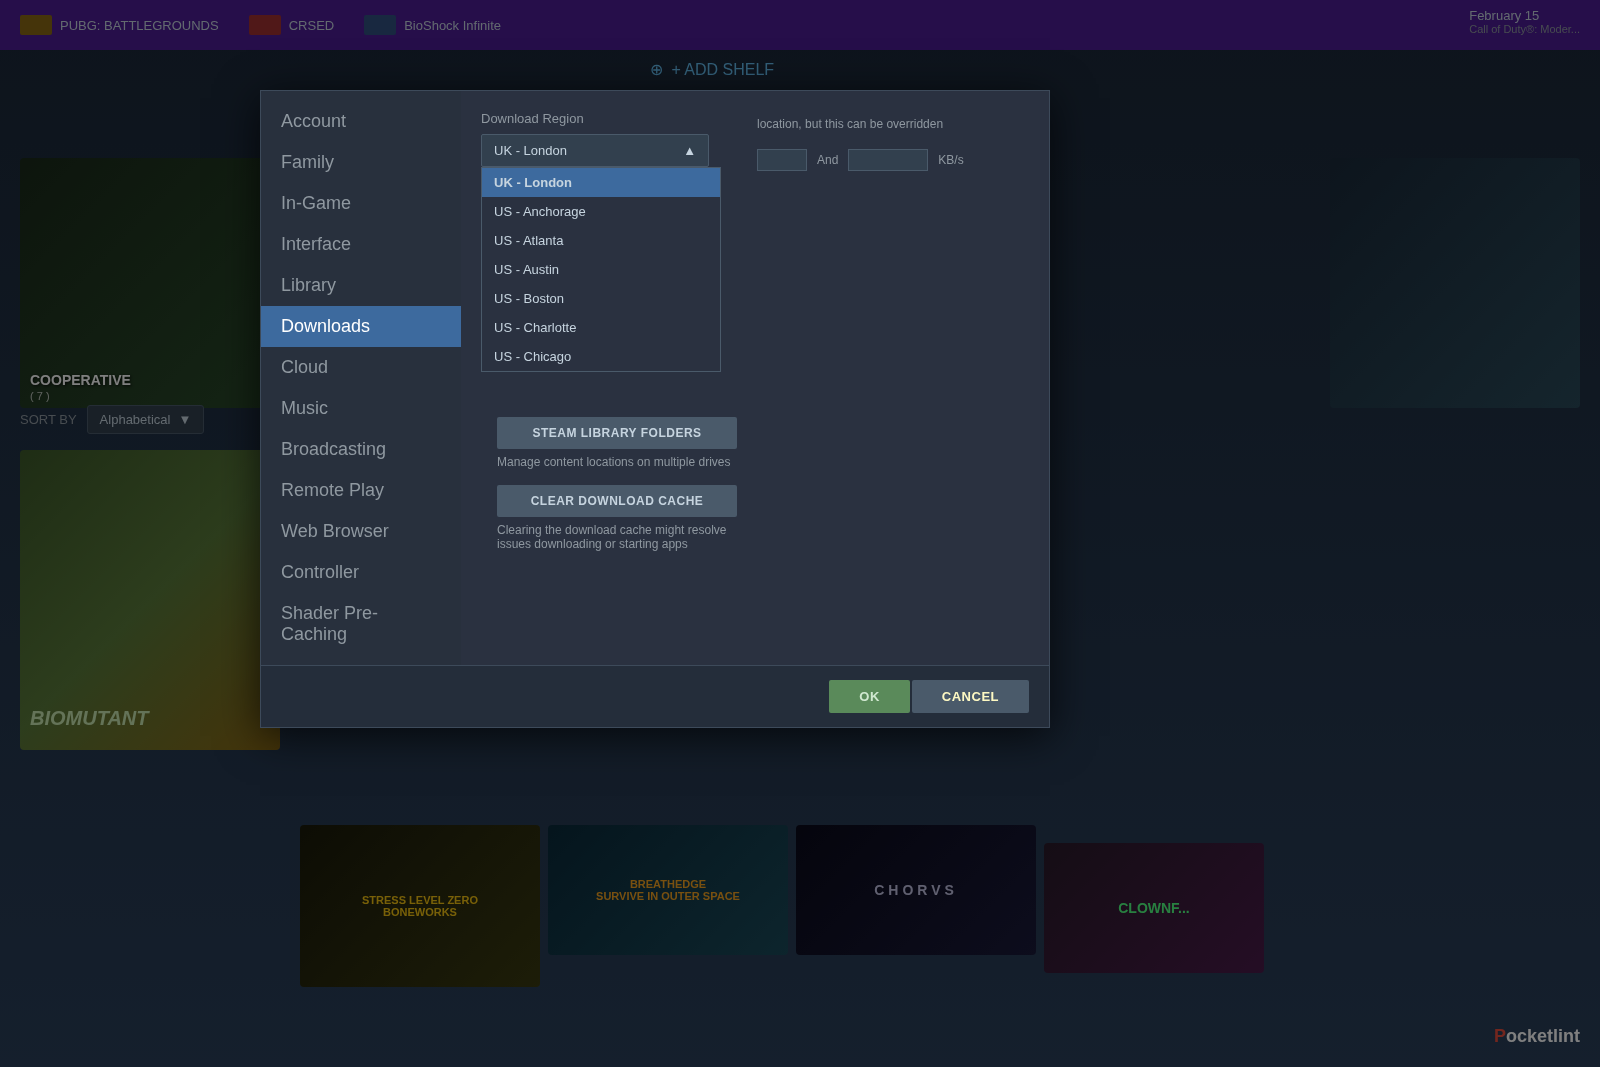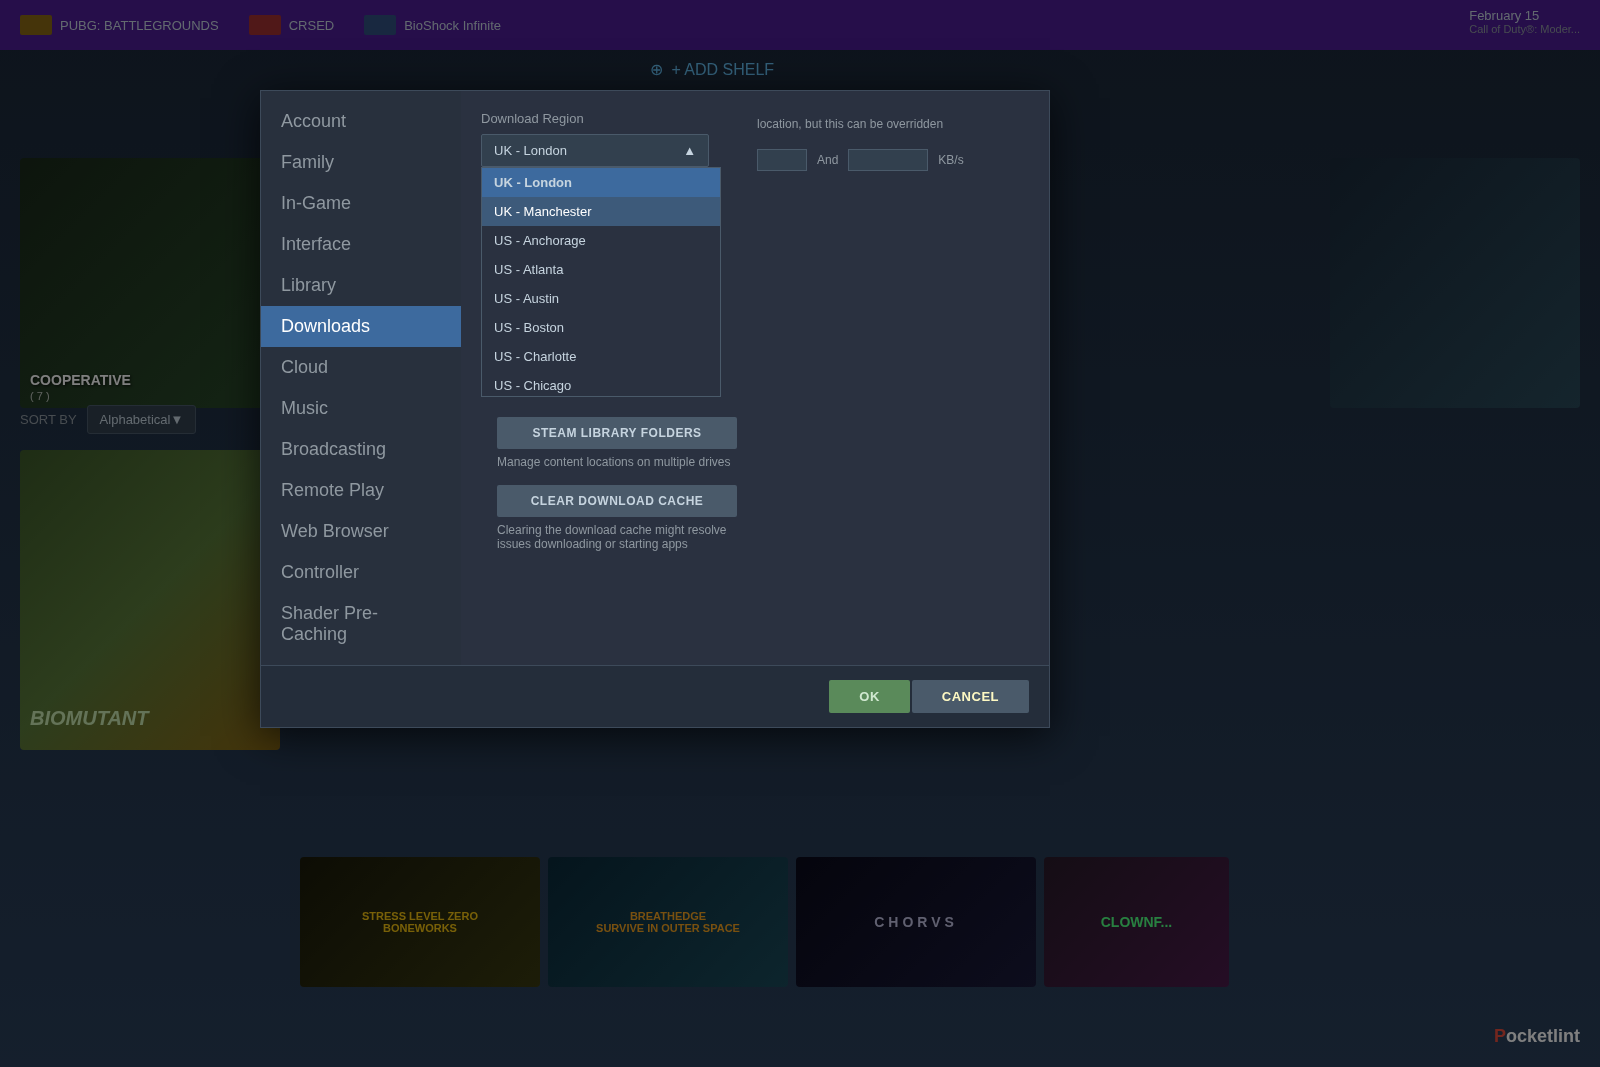--- a/index.html
+++ b/index.html
@@ -80,20 +80,21 @@
 
     .sort-dropdown {
       background: #32404e;
       border: 1px solid #4a5a6a;
       color: #c6d4df;
       padding: 6px 12px;
       border-radius: 3px;
       font-size: 13px;
       display: flex;
       align-items: center;
+      gap: 8px;
       cursor: pointer;
     }
 
     
     .hero-cards {
       position: absolute;
       top: 130px;
       left: 0;
       right: 0;
       display: flex;
@@ -465,30 +466,30 @@
 
 <div class="sort-bar">
   <span>SORT BY</span>
   <div class="sort-dropdown">
     <span>Alphabetical</span>
     <span>▼</span>
   </div>
 </div>
 
 <div style="position:absolute;bottom:80px;left:300px;display:flex;gap:8px;">
-  <div style="width:240px;height:130px;background:linear-gradient(135deg,#1a1a0a,#3a3a10);border-radius:4px;display:flex;align-items:center;justify-content:center;">
+  <div style="width:240px;height:162px;background:linear-gradient(135deg,#1a1a0a,#3a3a10);border-radius:4px;display:flex;align-items:center;justify-content:center;">
     <span style="color:#f0c010;font-size:11px;font-weight:bold;text-align:center;">STRESS LEVEL ZERO<br>BONEWORKS</span>
   </div>
   <div style="width:240px;height:130px;background:linear-gradient(135deg,#0a2a3a,#1a4a5a);border-radius:4px;display:flex;align-items:center;justify-content:center;">
     <span style="color:#f0a020;font-size:11px;font-weight:bold;text-align:center;">BREATHEDGE<br>SURVIVE IN OUTER SPACE</span>
   </div>
   <div style="width:240px;height:130px;background:linear-gradient(135deg,#0a0a1a,#1a1a3a);border-radius:4px;display:flex;align-items:center;justify-content:center;">
     <span style="color:#c0c0e0;font-size:14px;font-weight:bold;letter-spacing:4px;">CHORVS</span>
   </div>
-  <div style="width:185px;height:130px;background:linear-gradient(135deg,#2a1a2a,#4a1a4a);border-radius:4px;display:flex;align-items:center;justify-content:center;">
+  <div style="width:220px;height:130px;background:linear-gradient(135deg,#2a1a2a,#4a1a4a);border-radius:4px;display:flex;align-items:center;justify-content:center;margin-top:18px;">
     <span style="color:#50ff80;font-size:14px;font-weight:bold;">CLOWNF...</span>
   </div>
 </div>
 
 <div class="add-shelf-btn">
   <span>⊕</span>
   <span>+ ADD SHELF</span>
 </div>
 
 <div class="pocketlint">
@@ -525,21 +526,20 @@
           <div class="download-region-label">Download Region</div>
 
           <div class="region-select-container">
             <div class="region-select-btn">
               <span>UK - London</span>
               <span>▲</span>
             </div>
 
             <div class="region-dropdown">
               <div class="dropdown-item current">UK - London</div>
-              <div class="dropdown-item selected">UK - Manchester</div>
               <div class="dropdown-item">US - Anchorage</div>
               <div class="dropdown-item">US - Atlanta</div>
               <div class="dropdown-item">US - Austin</div>
               <div class="dropdown-item">US - Boston</div>
               <div class="dropdown-item">US - Charlotte</div>
               <div class="dropdown-item">US - Chicago</div>
 
             </div>
           </div>
 

